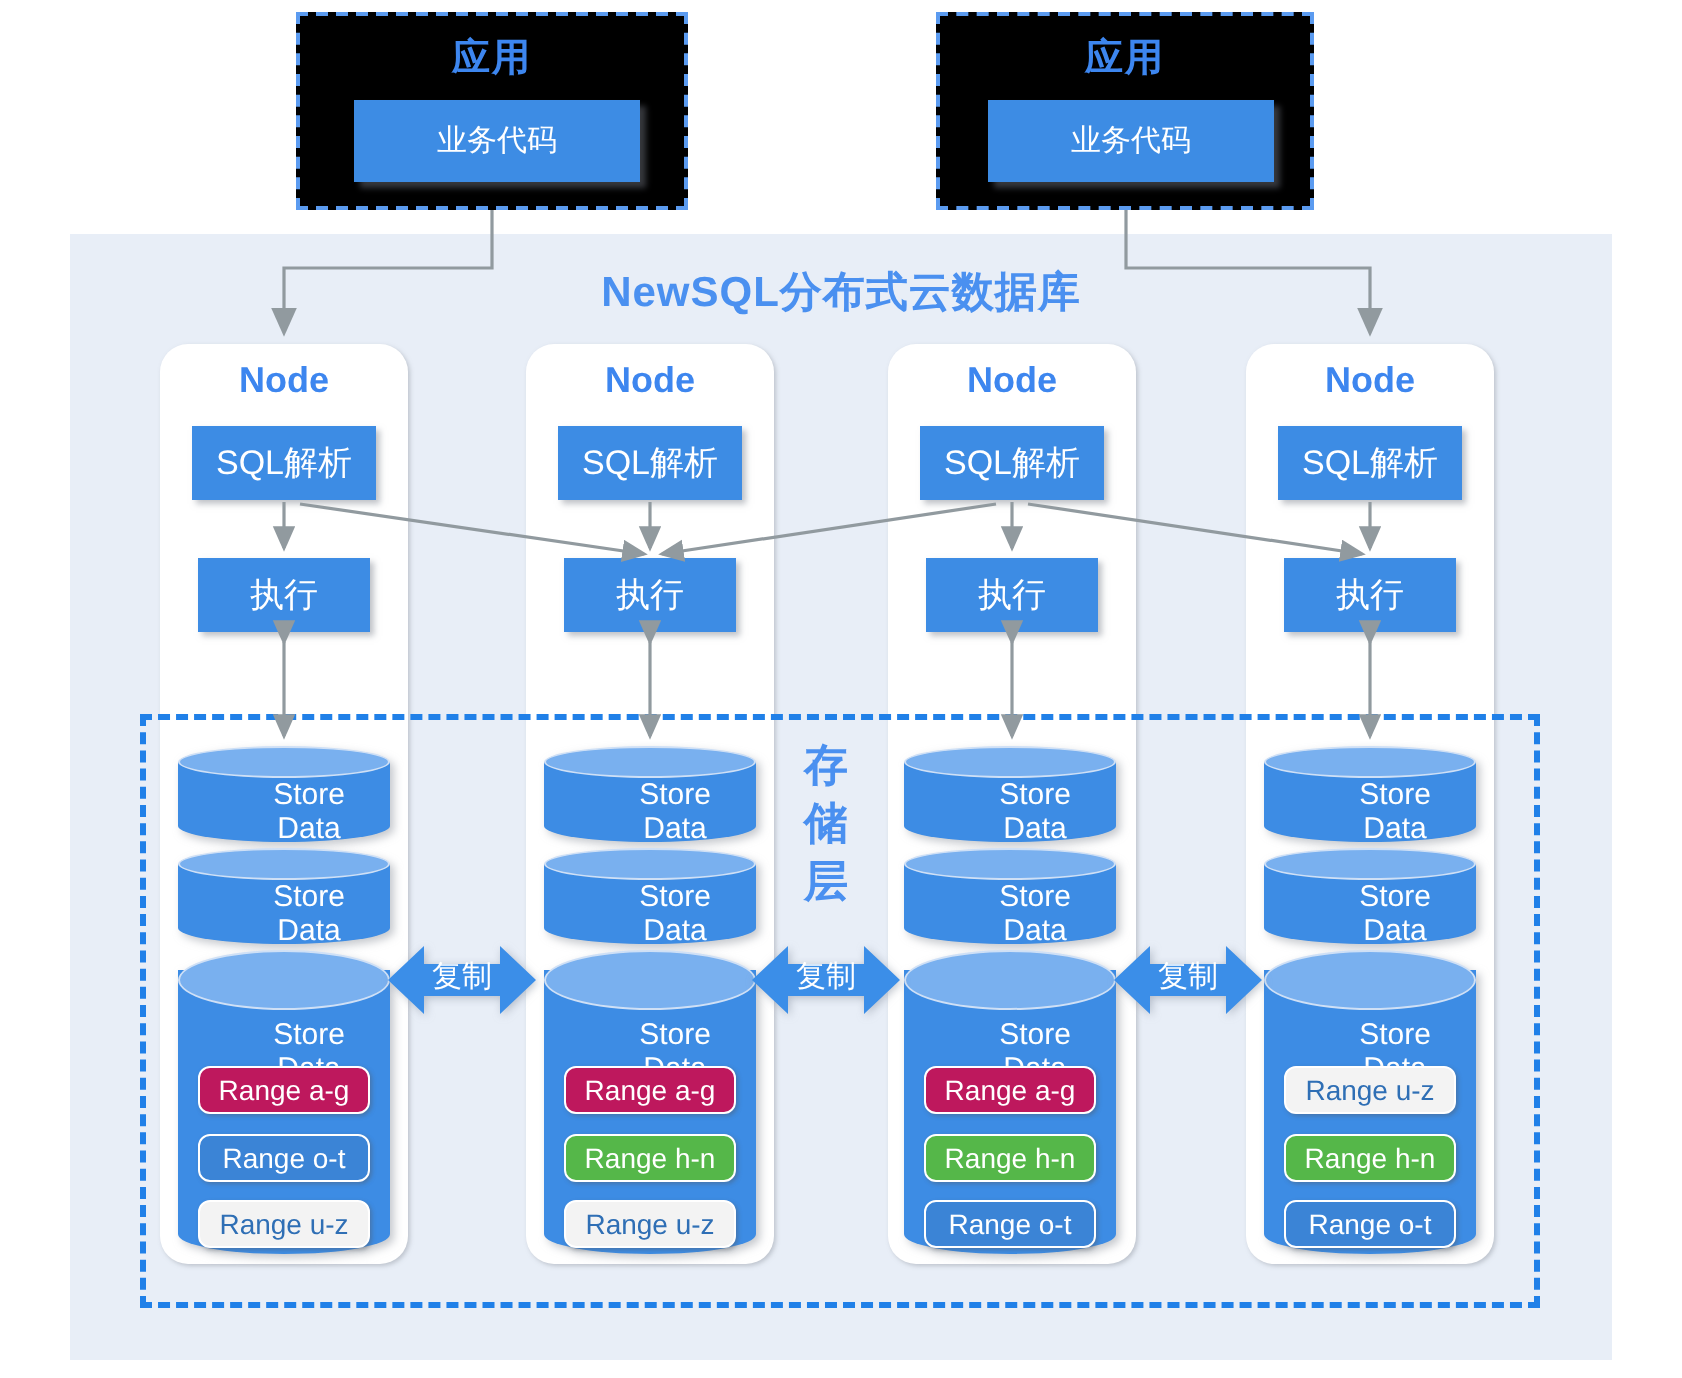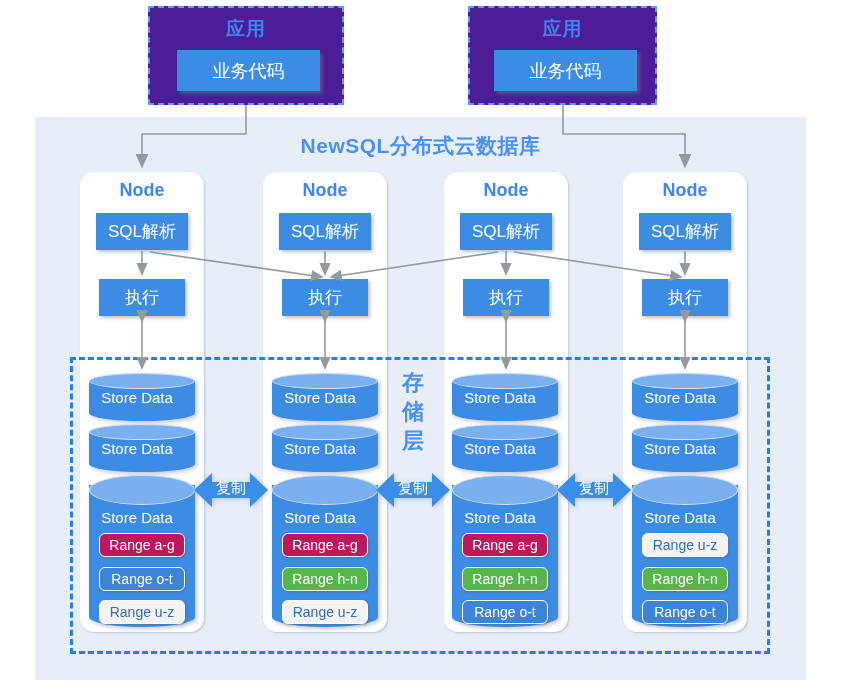--- a/index.html
+++ b/index.html
@@ -10,39 +10,39 @@
     width: 841px; height: 689px;
     position: relative;
     font-family: "Liberation Sans", "DejaVu Sans", sans-serif;
     overflow: hidden;
   }
   .canvas { position: absolute; left:0; top:0; width:841px; height:689px; }
 
   
   .app-box {
     position: absolute;
-    background: #4c1d95;
+    background: #000000;
     border: 2px dashed #5b9bf0;
     box-sizing: border-box;
   }
   .app-title {
     position: absolute;
     left: 0; right: 0;
     top: 8px;
     text-align: center;
     color: #3d86ef;
     font-weight: bold;
     font-size: 19px;
     letter-spacing: 1px;
   }
   .app-code {
     position: absolute;
     background: #3d8ce4;
     color: #ffffff;
-    font-size: 18px;
+    font-size: 15px;
     display: flex;
     align-items: center;
     justify-content: center;
     box-shadow: 3px 3px 3px rgba(120,125,135,0.45);
   }
 
   
   .db-container {
     position: absolute;
     left: 35px; top: 117px;
@@ -128,20 +128,21 @@
     background: #3d8ce4;
     border-radius: 50%;
   }
   .cyl-text {
     position: absolute;
     left: 0; right: 10px;
     text-align: center;
     color: #ffffff;
     font-size: 15px;
     z-index: 4;
+    padding-left: 35px;
   }
 
   
   .range-pill {
     position: absolute;
     height: 24px;
     border-radius: 6px;
     font-size: 14px;
     display: flex;
     align-items: center;

